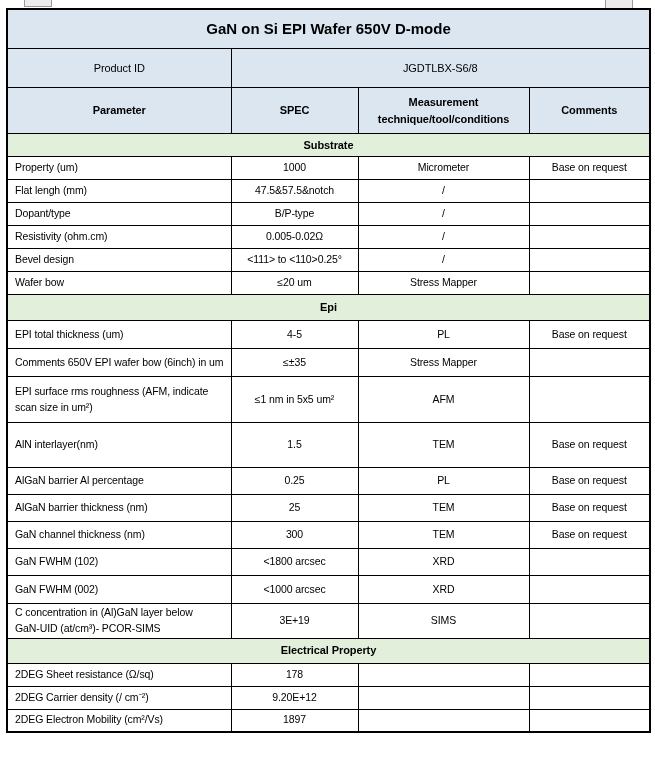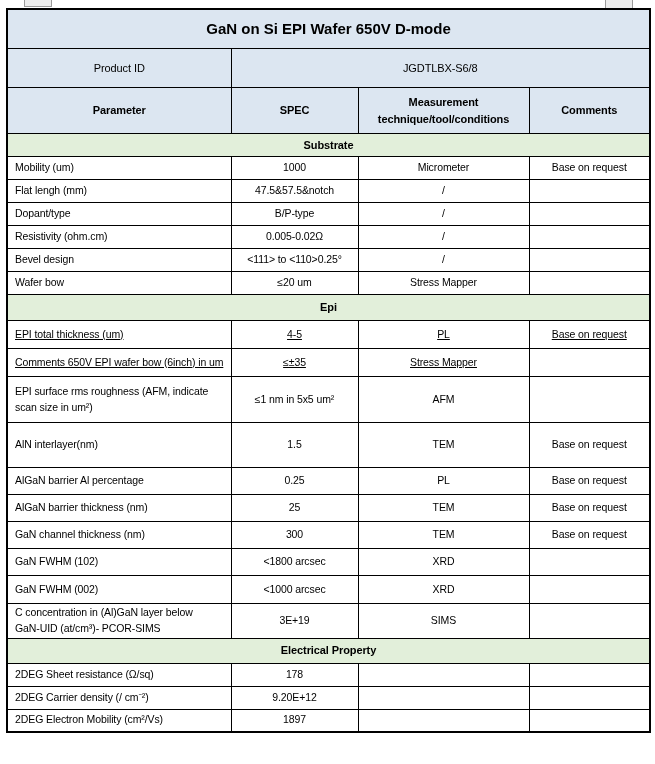--- a/index.html
+++ b/index.html
@@ -72,21 +72,21 @@
   }
   .section-row td {
     background: #E2EFDA;
     font-weight: bold;
     font-size: 11px;
   }
   
   #sec-0 tr { height: 23px; }
   #sec-1 tr { height: 27px; }
   #sec-1 tr:nth-child(1) { height: 26px; }
-  #sec-1 tr:nth-child(2), #sec-1 tr:nth-child(3) { height: 28px; text-decoration: underline; }
+  #sec-1 tr:nth-child(2), #sec-1 tr:nth-child(3) { height: 28px; }
   #sec-1 tr:nth-child(4) { height: 46px; }
   #sec-1 tr:nth-child(5) { height: 45px; }
   #sec-1 tr:nth-child(10), #sec-1 tr:nth-child(11) { height: 28px; }
   #sec-1 tr:nth-child(12) { height: 48px; }
   #sec-2 tr { height: 23px; }
   #sec-2 tr:nth-child(1) { height: 25px; }
 </style>
 </head>
 <body>
 
@@ -118,21 +118,21 @@
 technique/tool/conditions</td>
         <td>Comments</td>
       </tr>
     </tbody>
 
     <tbody id="sec-0">
       <tr class="section-row">
         <td colspan="4">Substrate</td>
       </tr>
     <tr>
-      <td class="param">Mobility (um)</td>
+      <td class="param">Property (um)</td>
       <td>1000</td>
       <td>Micrometer</td>
       <td>Base on request</td>
     </tr>
         <tr>
       <td class="param">Flat lengh (mm)</td>
       <td>47.5&amp;57.5&amp;notch</td>
       <td>/</td>
       <td></td>
     </tr>

